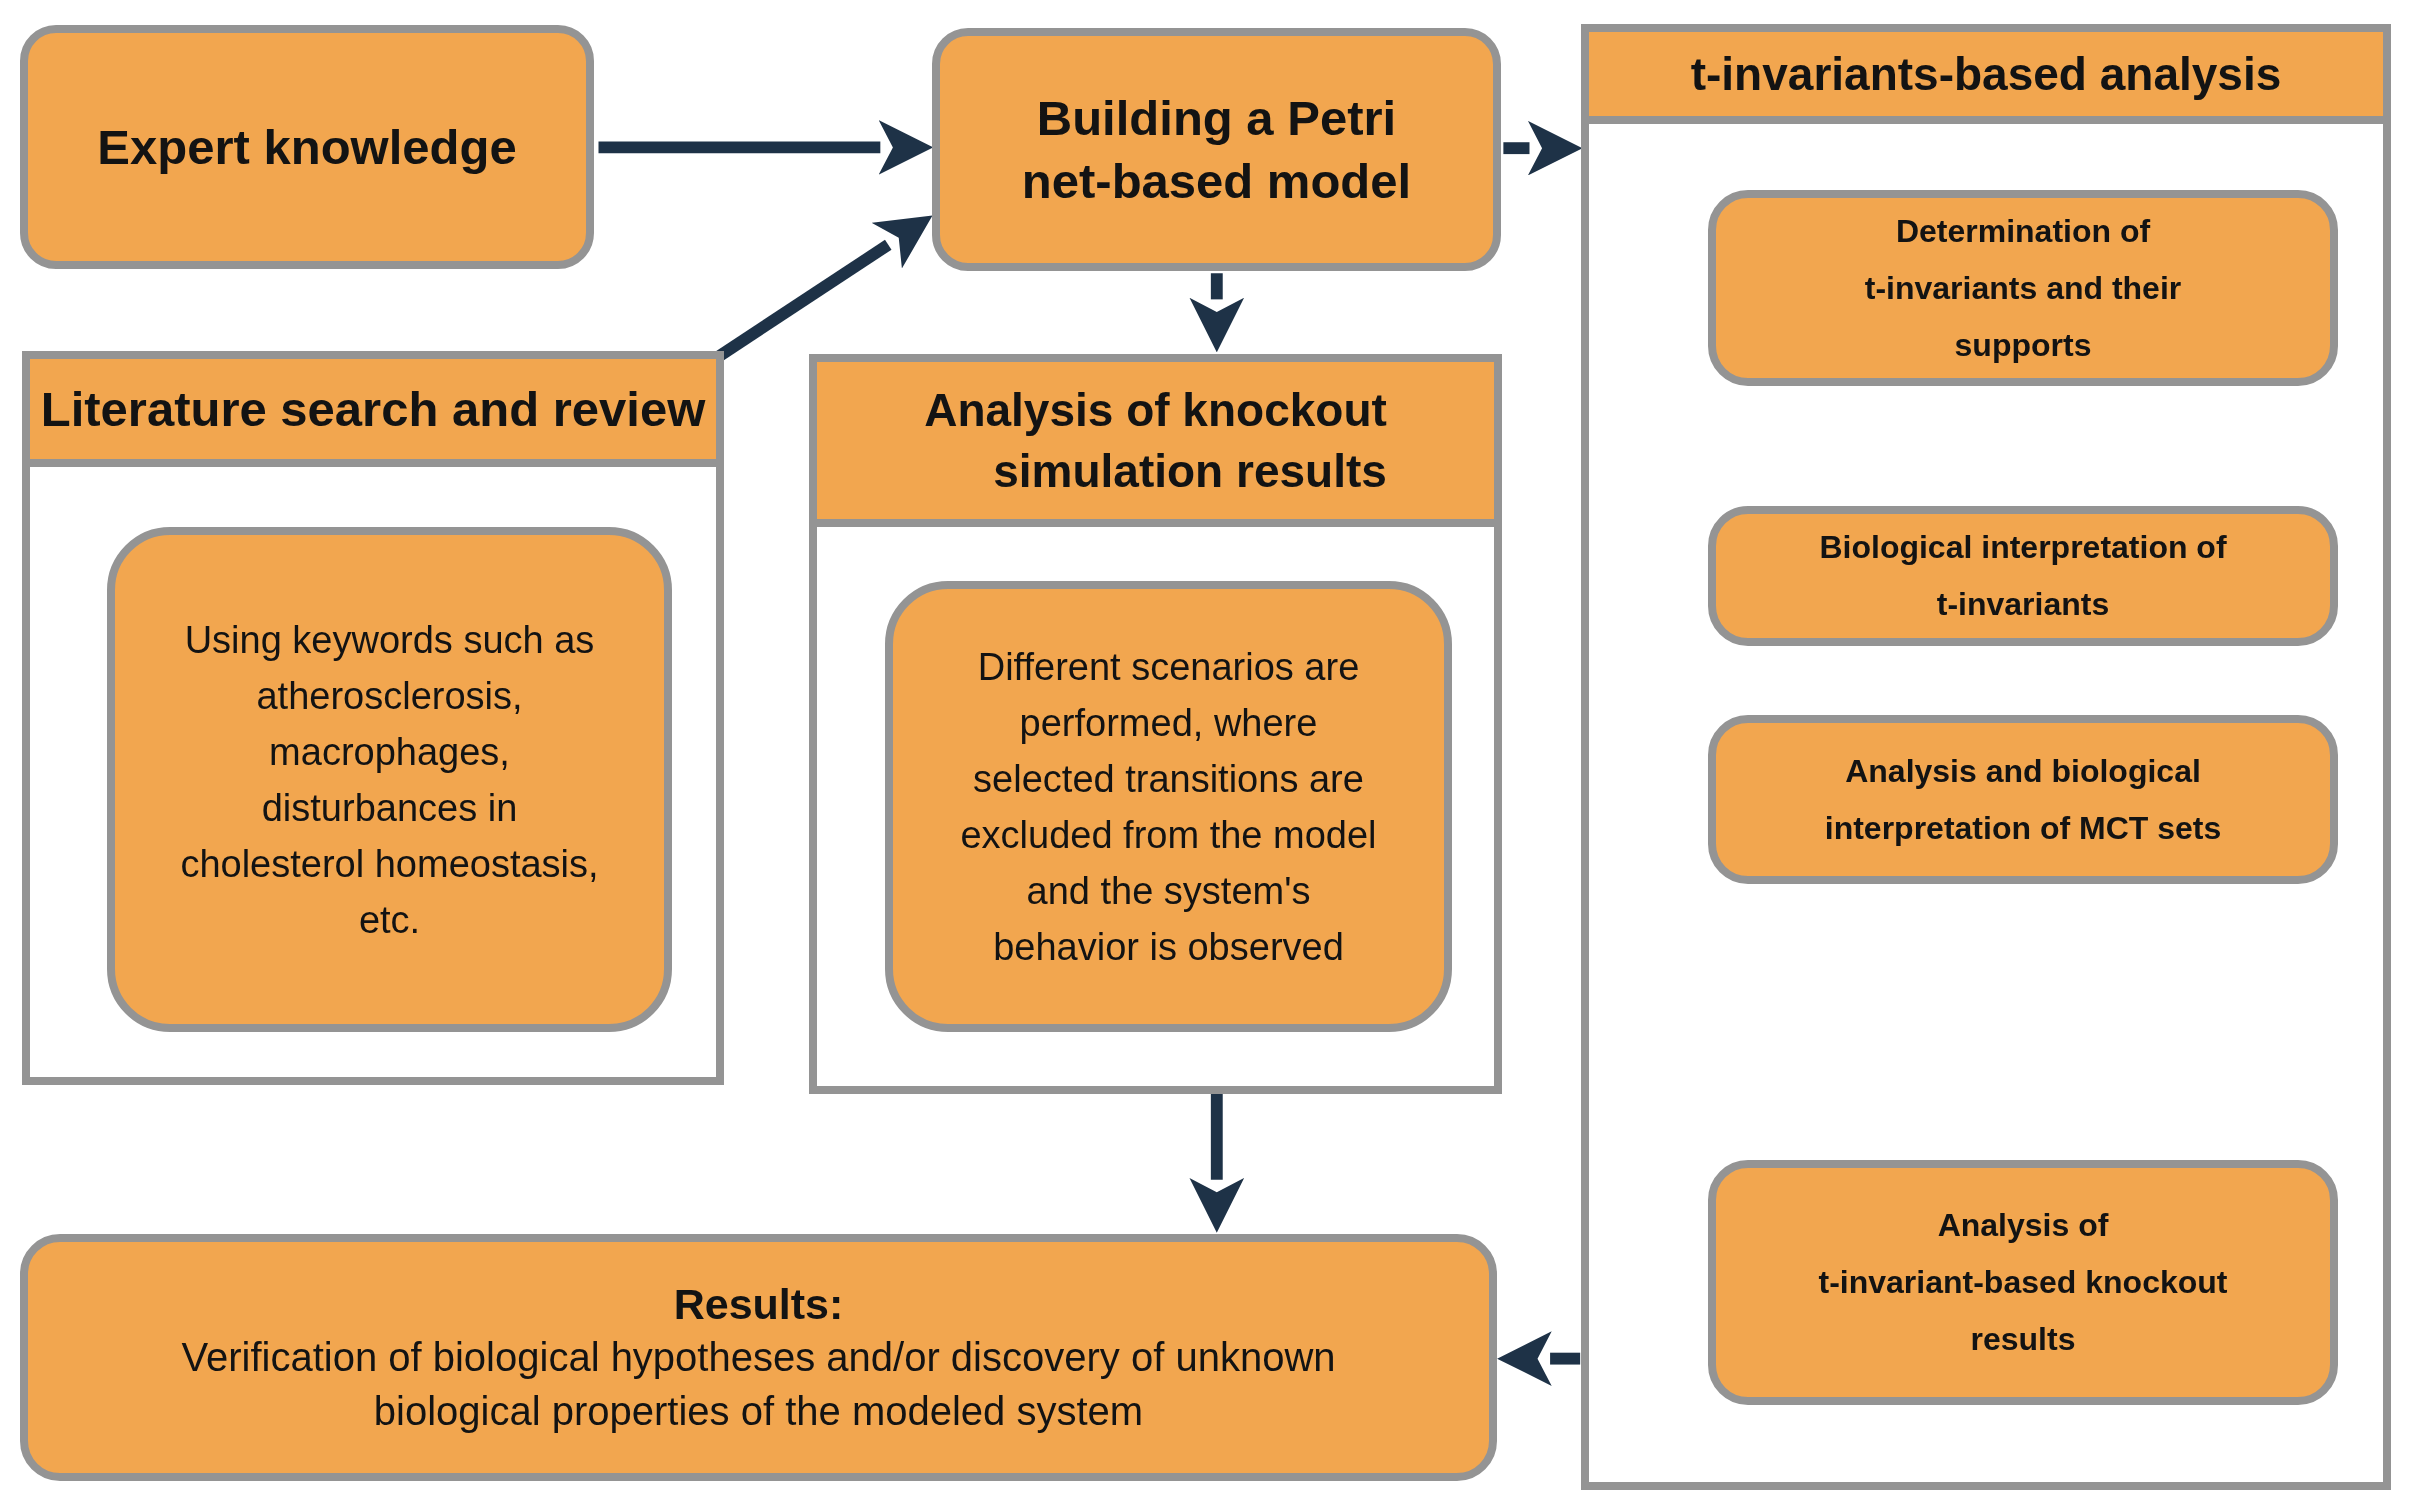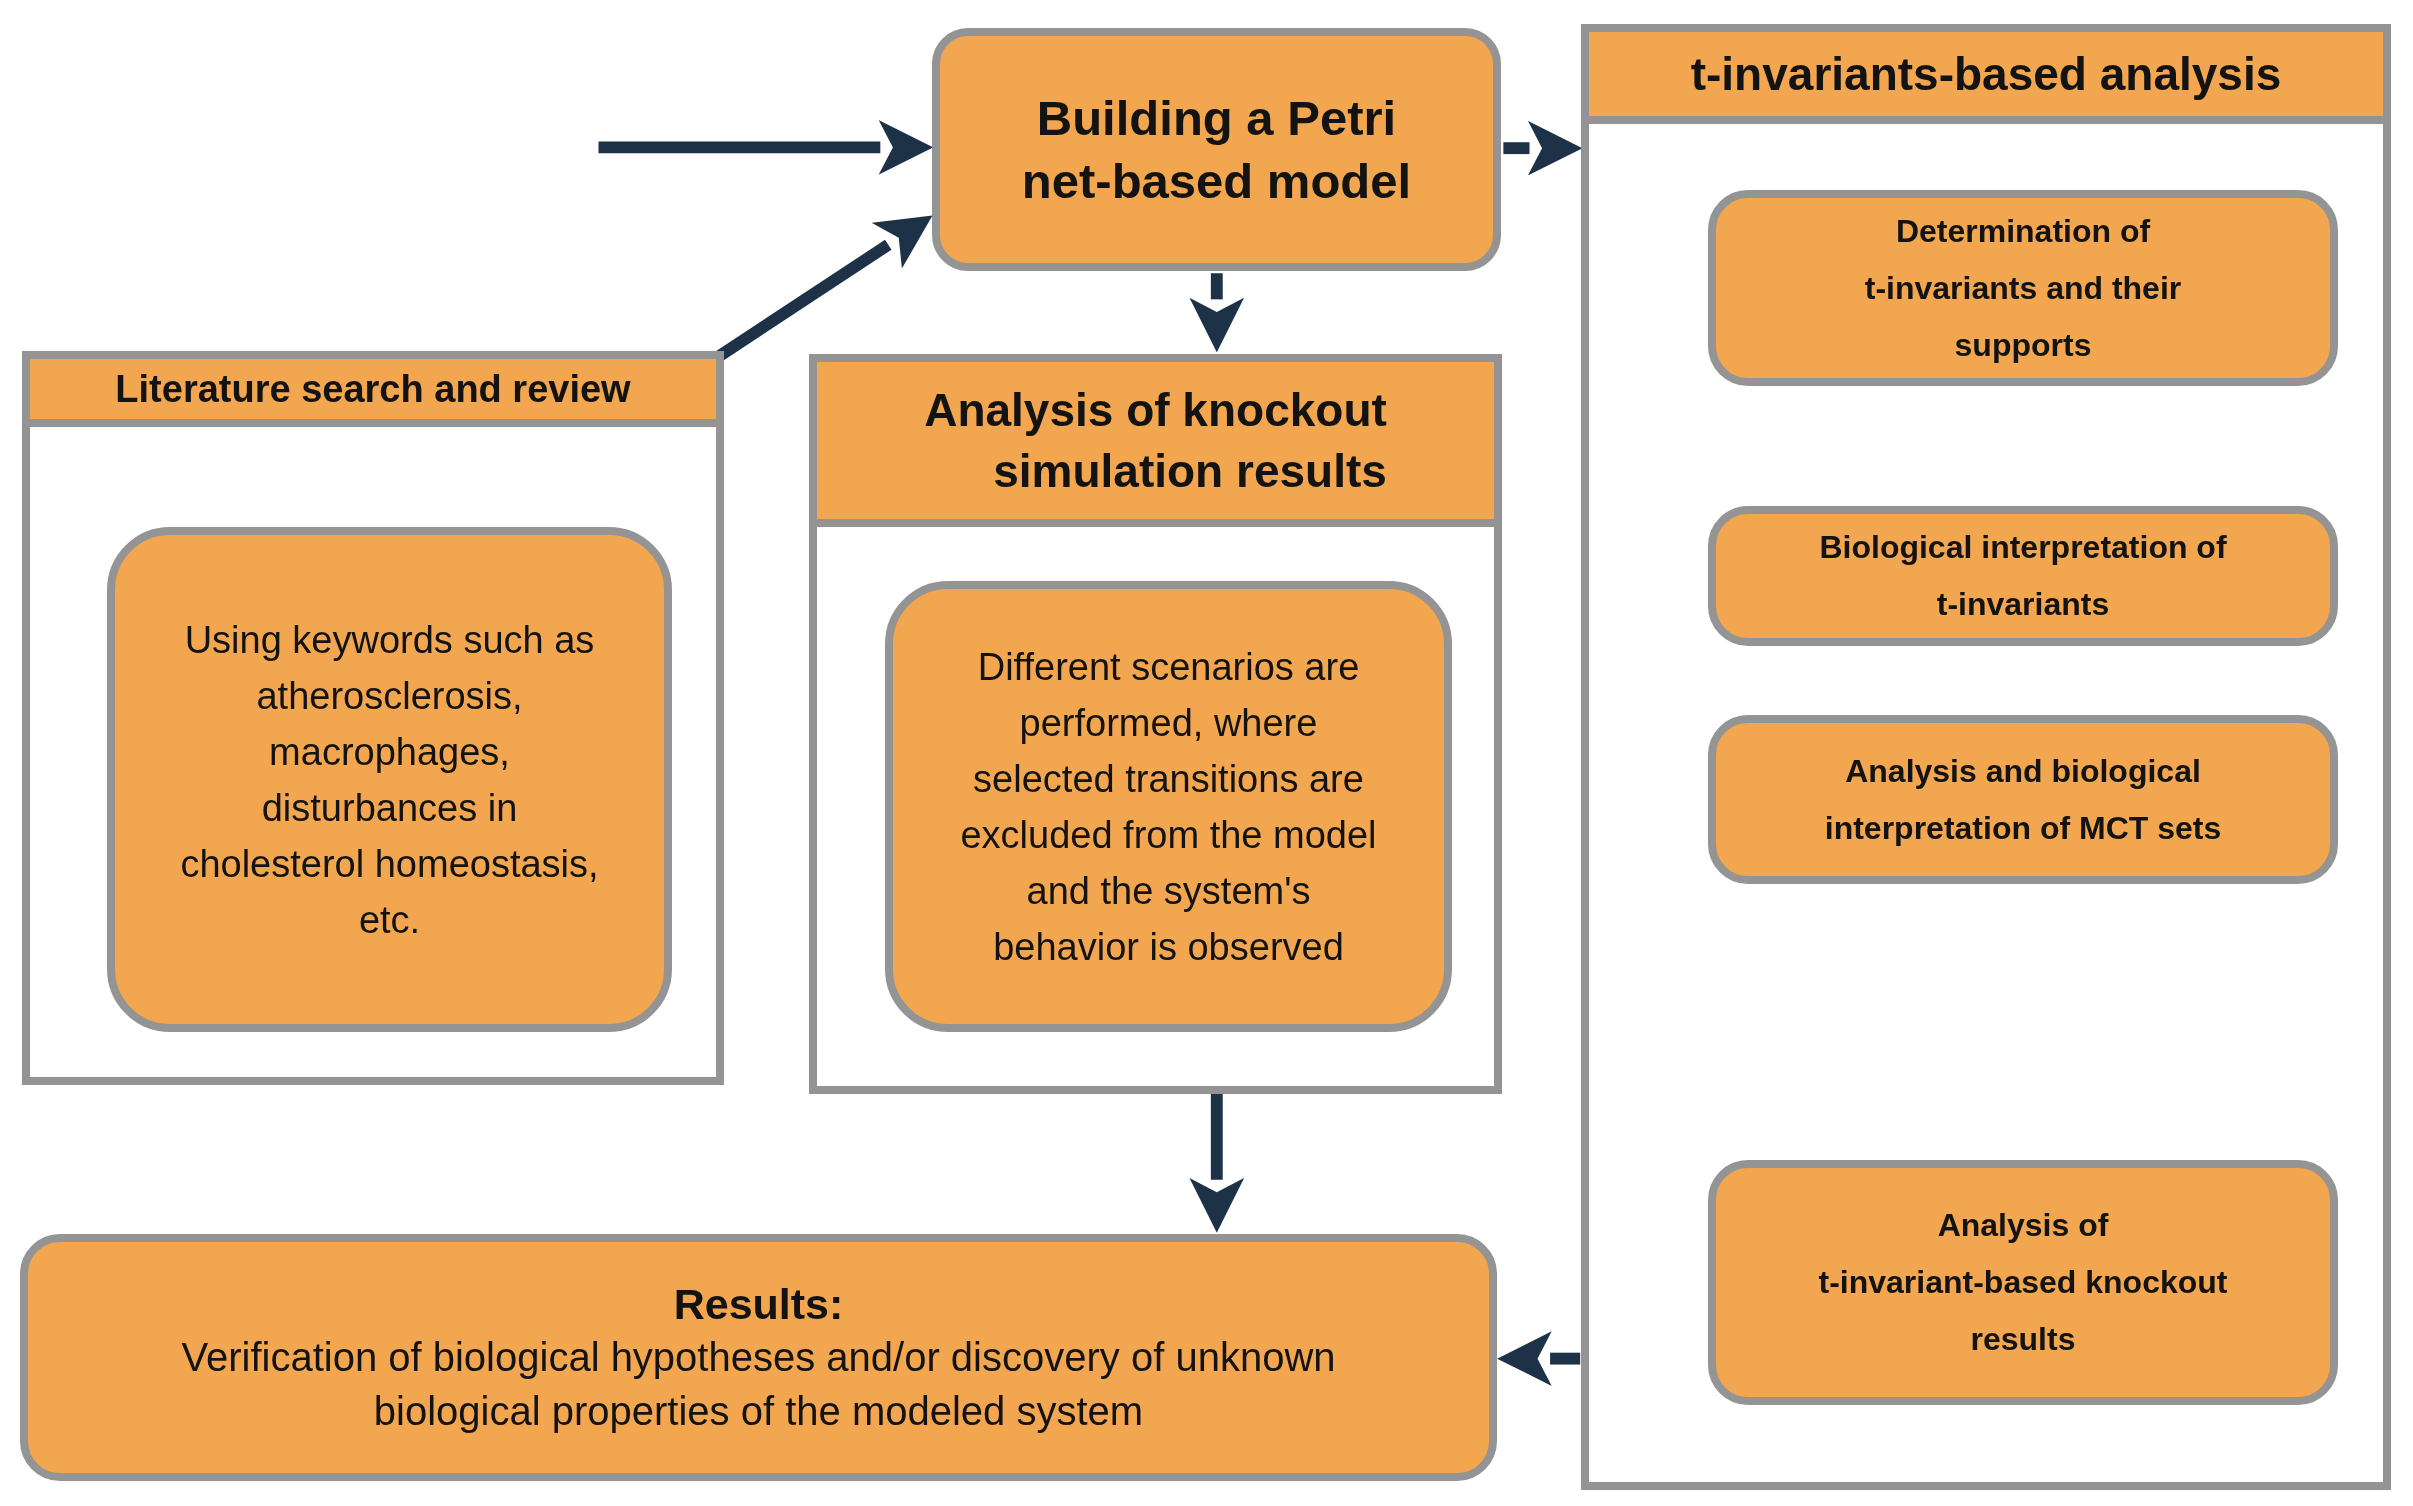--- a/index.html
+++ b/index.html
@@ -40,21 +40,21 @@
   .b54{font-size:43px;font-weight:bold;line-height:52px;}
   .b48{font-size:32px;font-weight:bold;line-height:57px;margin-left:41px;}
   .r48{font-size:38px;font-weight:normal;line-height:56px;}
   .r50{font-size:40px;font-weight:normal;line-height:54px;}
   .nowrap{white-space:nowrap;}
   
   #expert-box{left:20px;top:25px;width:574px;height:244px;border-radius:36px;}
   #petri-box{left:932px;top:28px;width:569px;height:243px;border-radius:36px;}
   
   #literature-panel{left:22px;top:351px;width:702px;height:734px;}
-  #literature-header{width:100%;height:68px;font-size:38px;}
+  #literature-header{width:100%;height:108px;font-size:49px;}
   #literature-note{left:77px;top:168px;width:565px;height:505px;border-radius:63px;}
   
   #knockout-panel{left:809px;top:354px;width:693px;height:740px;}
   #knockout-header{width:100%;height:165px;}
   #knockout-note{left:68px;top:219px;width:567px;height:451px;border-radius:63px;}
   
   #tinvariants-panel{left:1581px;top:24px;width:810px;height:1466px;}
   #tinvariants-header{width:100%;height:92px;font-size:46px;}
   .step{left:78px;width:630px;border-radius:40px;}
   #step-1{top:158px;height:196px;}
@@ -91,20 +91,21 @@
       <line x1="1537" y1="345" x2="1537" y2="378" marker-end="url(#ah)"></line>
     </g>
     <g>
       <line x1="1537" y1="1374" x2="1537" y2="1490" marker-end="url(#ah)"></line>
     </g>
     <g>
       <line x1="1996" y1="1716" x2="1958" y2="1716" marker-end="url(#ah)"></line>
     </g>
   </svg>
 
+  <div id="expert-box" class="roundbox b62">Expert knowledge</div>
 
   <div id="petri-box" class="roundbox b62">Building a Petri
 net-based model</div>
 
   <div id="literature-panel" class="panel">
     <div id="literature-header" class="panel-header nowrap">Literature search and review</div>
     <div id="literature-note" class="roundbox r48">Using keywords such as
 atherosclerosis,
 macrophages,
 disturbances in

